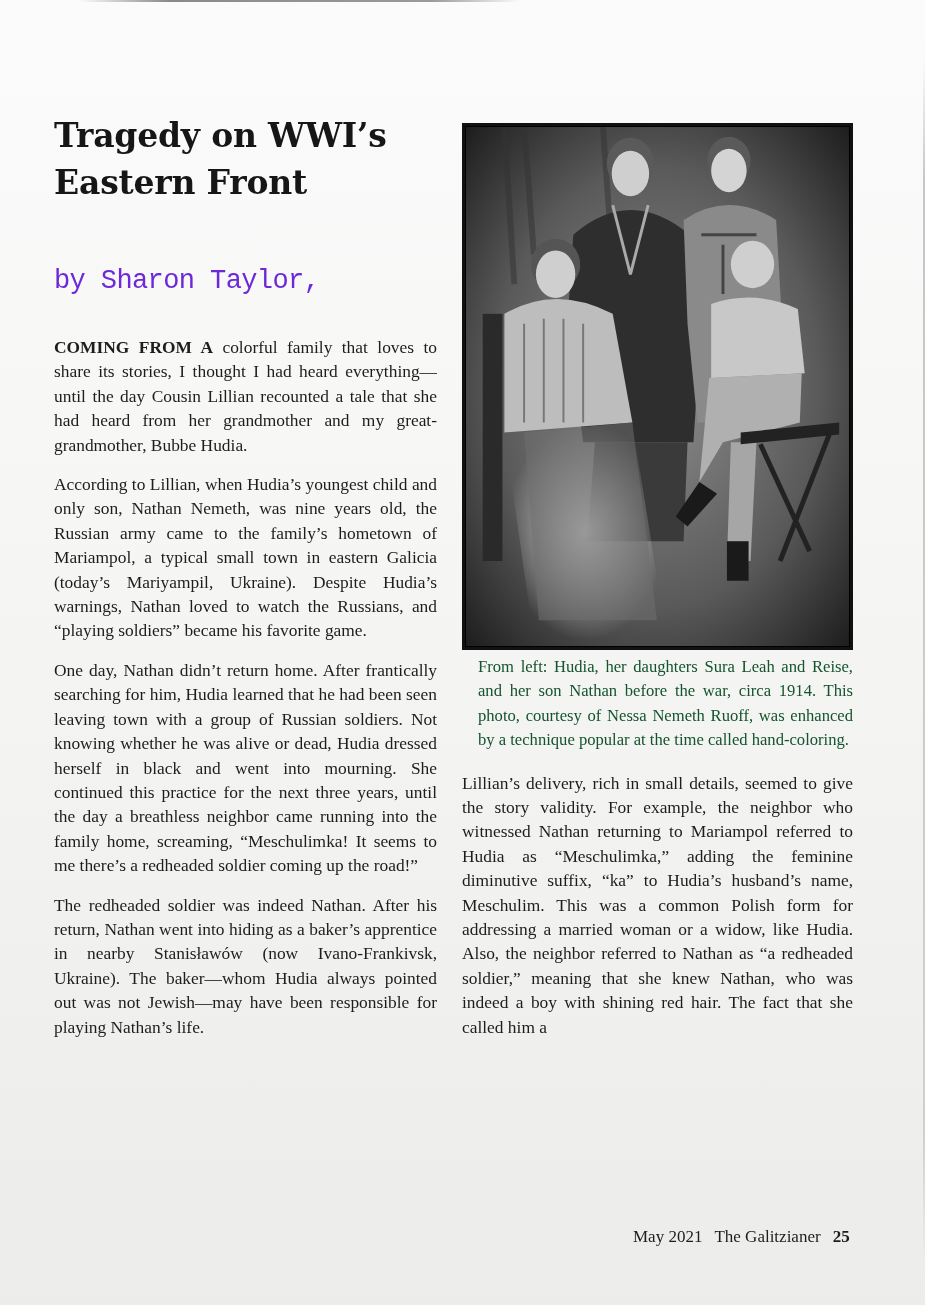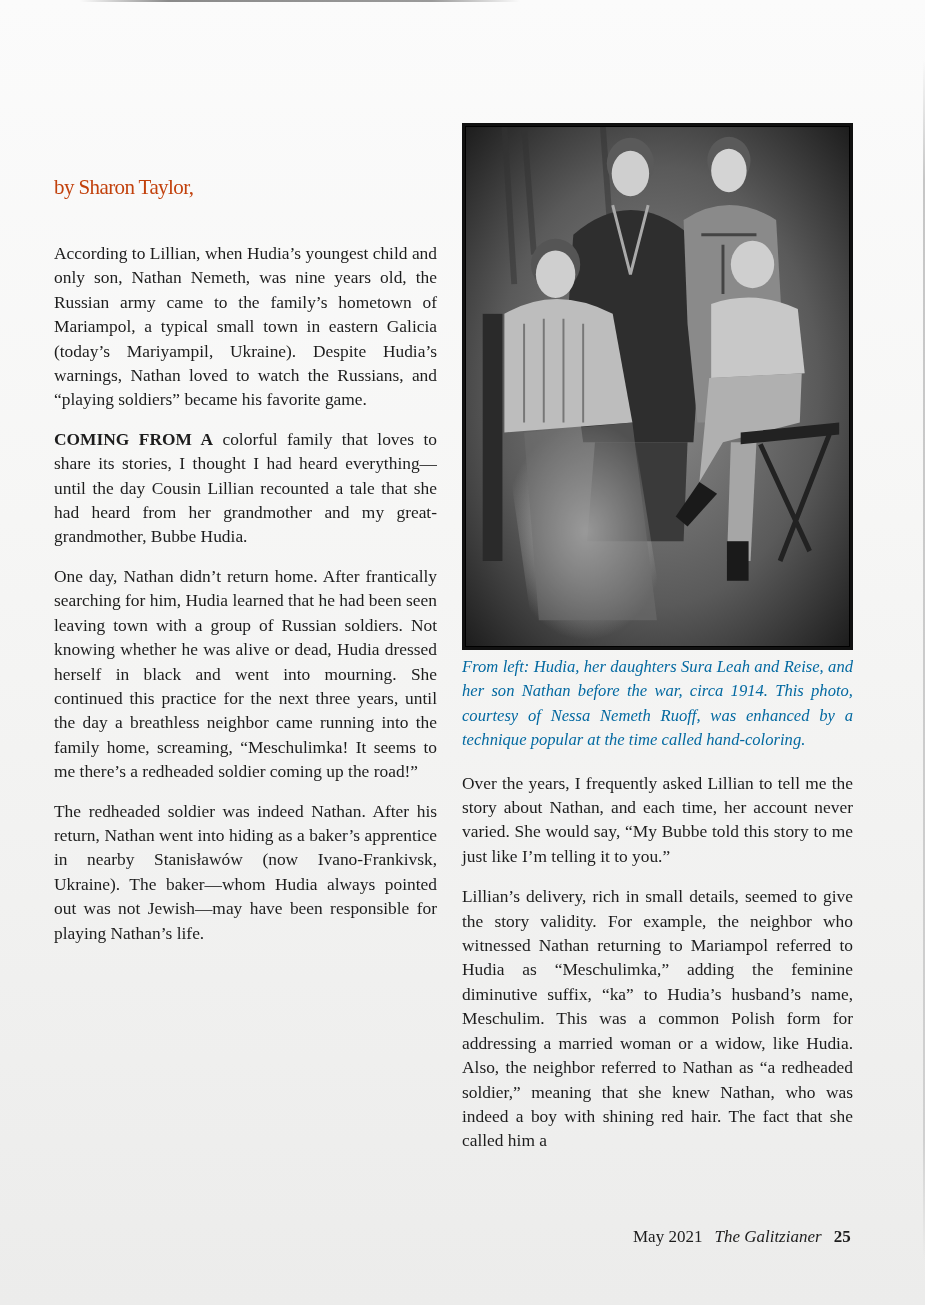--- a/index.html
+++ b/index.html
@@ -42,24 +42,24 @@
     .title {
       font-family: "DejaVu Serif", "Liberation Serif", serif;
       font-weight: bold;
       font-size: 33px;
       line-height: 47px;
       color: #161616;
       letter-spacing: -0.2px;
     }
     .byline {
       margin-top: 62px;
-      font-family: Liberation Serif, serif;
-      font-size: 21px;
+      font-family: Liberation Mono, monospace;
+      font-size: 27px;
       line-height: 27px;
-      color: #c2410c;
+      color: #6d28d9;
       letter-spacing: -0.6px;
     }
     .body-text p {
       font-size: 17.4px;
       line-height: 24.4px;
       text-align: justify;
       hyphens: manual;
       color: #1d1d1d;
     }
     .col-left .body-text { margin-top: 40px; }
@@ -77,53 +77,57 @@
       width: 391px;
       height: 527px;
       border: 3px solid #111;
       background: #222;
       position: relative;
       overflow: hidden;
     }
     .photo-frame svg { display: block; width: 100%; height: 100%; }
     .caption {
       margin-top: 5px;
-      font-style: italic;
       font-size: 16.6px;
       line-height: 24.4px;
       text-align: justify;
-      color: #0369a1;
+      color: #14532d;
+      margin-left: 16px;
     }
     .col-right .body-text { margin-top: 18px; }
     .col-right .body-text p + p { margin-top: 16px; font-family: Liberation Serif, serif; }
 
     .footer {
       position: absolute;
       top: 1227px;
       left: 633px;
       font-size: 17px;
       color: #1d1d1d;
       white-space: nowrap;
     }
-    .footer .pub { font-style: italic; margin-left: 12px; }
+    .footer .pub { margin-left: 12px; }
     .footer .pg { font-weight: bold; margin-left: 12px; text-align: right; }
   </style>
 </head>
 <body>
 
 <div class="page-edge"></div>
 <div class="right-edge"></div>
 
 <div class="col-left">
+  <h1 class="title">
+    <span>Tragedy on WWI’s</span><br>
+    <span>Eastern Front</span>
+  </h1>
   <div class="byline">
     <span>by Sharon Taylor,</span><br>
   </div>
   <div class="body-text">
+    <p><span class="lead-in">COMING FROM A</span><span> colorful family that loves to share its stories, I thought I had heard every­thing—until the day Cousin Lillian recounted a tale that she had heard from her grandmother and my great-grandmother, Bubbe Hudia.</span></p>
     <p>According to Lillian, when Hudia’s youngest child and only son, Nathan Nemeth, was nine years old, the Russian army came to the family’s hometown of Mariampol, a typical small town in eastern Ga­licia (today’s Mariyampil, Ukraine). Despite Hudia’s warnings, Nathan loved to watch the Rus­sians, and “playing soldiers” became his favorite game.</p>
-    <p><span class="lead-in">COMING FROM A</span><span> colorful family that loves to share its stories, I thought I had heard every­thing—until the day Cousin Lillian recounted a tale that she had heard from her grandmother and my great-grandmother, Bubbe Hudia.</span></p>
     <p>One day, Nathan didn’t return home. After franti­cally searching for him, Hudia learned that he had been seen leaving town with a group of Russian soldiers. Not knowing whether he was alive or dead, Hudia dressed herself in black and went into mourning. She continued this practice for the next three years, until the day a breathless neighbor came running into the family home, screaming, “Meschulimka! It seems to me there’s a redheaded soldier coming up the road!”</p>
     <p>The redheaded soldier was indeed Nathan. After his return, Nathan went into hiding as a baker’s apprentice in nearby Stanisławów (now Ivano-Frankivsk, Ukraine). The baker—whom Hudia al­ways pointed out was not Jewish—may have been responsible for playing Nathan’s life.</p>
   </div>
 </div>
 
 <div class="col-right">
   <div class="photo-frame" title="Family portrait: seated woman, two standing young women, seated boy">
     <svg viewBox="0 0 391 527" preserveAspectRatio="none">
       <defs>
         <radialGradient id="bg" cx="50%" cy="50%" r="70%">
@@ -173,20 +177,19 @@
         <path d="M270 320 L266 440 L290 440 L296 320 Z" fill="#a6a6a6"></path>
         <rect x="266" y="420" width="22" height="40" fill="#1a1a1a"></rect>
         <path d="M280 310 L380 300 L380 312 L280 322 Z" fill="#222"></path>
         <path d="M300 322 L350 430 M370 312 L320 440" stroke="#222" stroke-width="5"></path>
       </g>
       <rect width="391" height="527" fill="none" stroke="#000" stroke-width="2"></rect>
     </svg>
   </div>
   <p class="caption">From left: Hudia, her daughters Sura Leah and Reise, and her son Nathan before the war, circa 1914. This photo, courtesy of Nessa Nemeth Ruoff, was enhanced by a technique popular at the time called hand-coloring.</p>
   <div class="body-text">
-    <p>Over the years, I frequently asked Lillian to tell me the story about Nathan, and each time, her account never varied. She would say, “My Bubbe told this story to me just like I’m telling it to you.”</p>
     <p>Lillian’s delivery, rich in small details, seemed to give the story validity. For example, the neighbor who witnessed Nathan returning to Mariampol referred to Hudia as “Meschulimka,” adding the feminine diminutive suffix, “ka” to Hudia’s hus­band’s name, Meschulim. This was a common Polish form for addressing a married woman or a widow, like Hudia. Also, the neighbor referred to Nathan as “a redheaded soldier,” meaning that she knew Nathan, who was indeed a boy with shining red hair. The fact that she called him a</p>
   </div>
 </div>
 
 <div class="footer">
   <span>May 2021</span><span class="pub">The Galitzianer</span><span class="pg">25</span>
 </div>
 
 </body></html>

